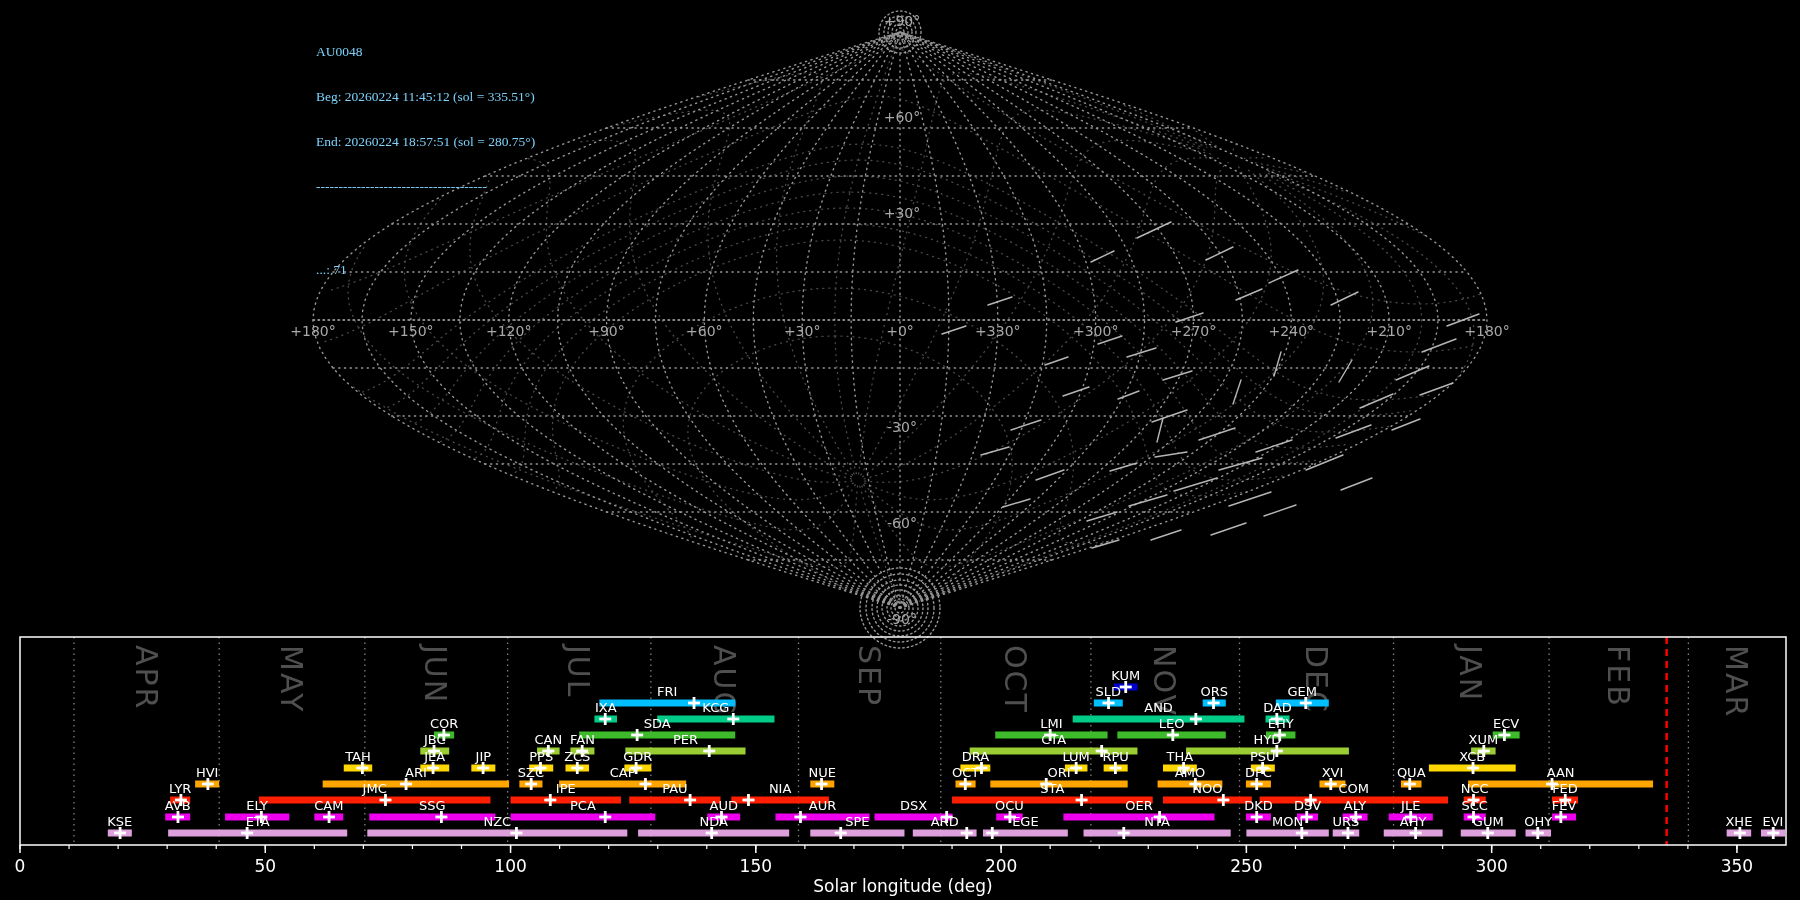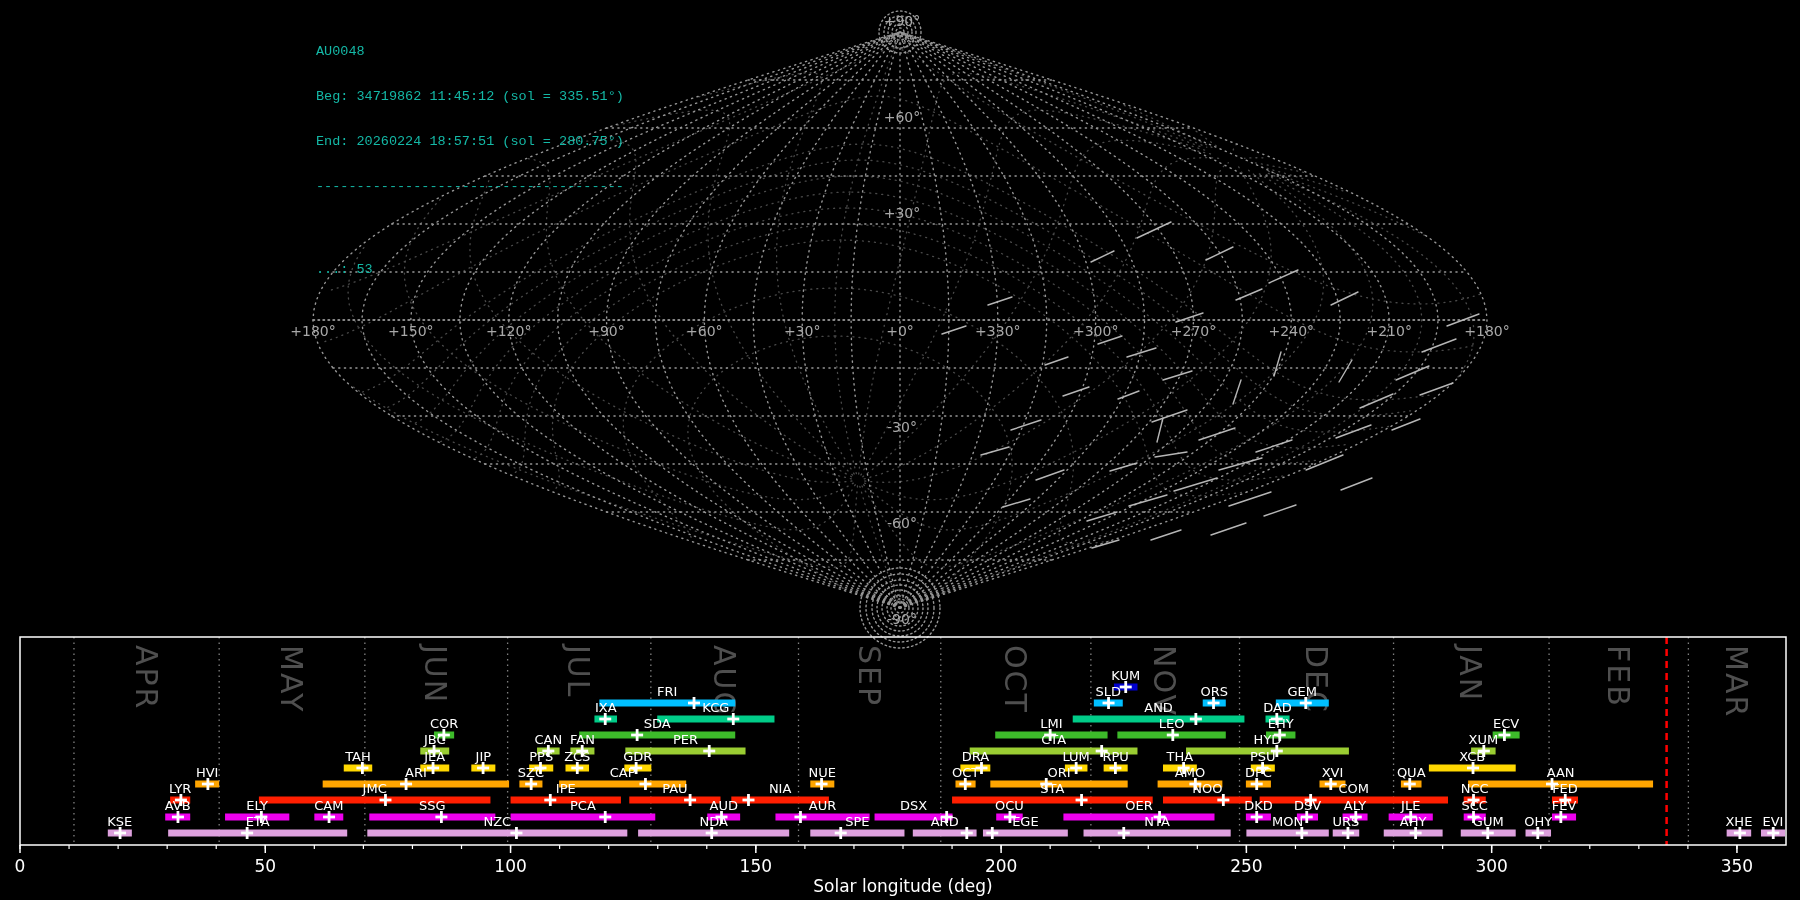--- a/index.html
+++ b/index.html
@@ -1,32 +1,32 @@
 <!DOCTYPE html>
 <html><head>
 <meta charset="utf-8">
 <style>
   html,body{margin:0;padding:0;background:#000;width:1800px;height:900px;overflow:hidden;}
   body{font-family:"DejaVu Sans",sans-serif;position:relative;}
-  #sky-header{position:absolute;left:316px;top:14px;color:#14b8a6;font-family:Liberation Mono, monospace;
+  #sky-header{position:absolute;left:316px;top:14px;color:#7dd3fc;font-family:Liberation Serif, serif;
     font-size:13.5px;line-height:15px;white-space:pre;z-index:3;}
   #sky-header .gap{height:8px;}
   svg{position:absolute;left:0;top:0;}
   text{font-family:"DejaVu Sans",sans-serif;}
 </style>
 </head>
 <body>
 
 <div id="sky-header">
   <div>AU0048</div>
-  <div>Beg: 34719862 11:45:12 (sol = 335.51°)</div>
+  <div>Beg: 20260224 11:45:12 (sol = 335.51°)</div>
   <div>End: 20260224 18:57:51 (sol = 280.75°)</div>
   <div>--------------------------------------</div>
   <div class="gap"></div>
-  <div>...: 53</div>
+  <div>...: 71</div>
 </div>
 
 <svg id="sky-svg" width="1800" height="900" viewBox="0 0 1800 900">
     <g stroke="#4a4a4a" fill="none" stroke-width="1.3" stroke-dasharray="1 5" stroke-linecap="round">
       <path d="M856.4 473.6L853.9 464.0L851.5 454.4L849.3 444.8L847.2 435.2L845.3 425.6L843.5 416.0L841.9 406.4L840.4 396.8L839.1 387.2L838.0 377.6L837.0 368.0L836.2 358.4L835.6 348.8L835.1 339.2L834.9 329.6L834.8 320.0L834.9 310.4L835.1 300.8L835.6 291.2L836.2 281.6L837.0 272.0L838.0 262.4L839.1 252.8L840.4 243.2L841.9 233.6L843.5 224.0L845.3 214.4L847.2 204.8L849.3 195.2L851.5 185.6L853.9 176.0L856.4 166.4L859.0 156.8L861.7 147.2L864.5 137.6L867.4 128.0L870.4 118.4L873.5 108.8L876.6 99.2L879.8 89.6L883.1 80.0L886.4 70.4L889.8 60.8L893.2 51.2L896.6 41.6L900.0 32.0L927.3 41.6L954.5 51.2L981.6 60.8L1008.5 70.4L1035.0 80.0L1061.2 89.6L1087.0 99.2L1112.2 108.8L1136.9 118.4L1160.9 128.0L1184.2 137.6L1206.7 147.2"></path>
       <path d="M854.2 474.0L848.5 464.9L842.9 455.7L837.5 446.6L832.2 437.3L827.1 428.1L822.1 418.8L817.3 409.5L812.8 400.2L808.4 390.9L804.3 381.6L800.5 372.2L796.9 362.9L793.6 353.5L790.5 344.2L787.7 334.8L785.3 325.4L783.1 316.1L781.2 306.7L779.7 297.4L778.4 288.0L777.5 278.6L776.9 269.3L776.6 259.9L776.6 250.6L776.9 241.3L777.6 232.0L778.6 222.7L779.8 213.4L781.4 204.2L783.2 194.9L785.4 185.8L787.8 176.6L790.4 167.5L793.3 158.5L796.3 149.5L799.6 140.6L803.0 131.9L806.5 123.2L809.9 114.8L813.4 106.7L816.5 98.9L819.2 91.6L821.1 85.0L821.6 79.5L819.9 75.3L814.9 73.0L805.4 72.8L791.1 74.8L772.1 78.7L749.2 84.1L723.5 90.5L695.9 97.7M1124.4 105.4L1142.1 113.5L1160.0 121.9L1178.0 130.4L1195.7 139.2L1213.1 148.0"></path>
       <path d="M852.5 475.0L844.3 467.4L836.0 459.6L827.9 451.7L819.8 443.6L811.8 435.4L804.0 427.1L796.4 418.7L788.9 410.3L781.7 401.8L774.7 393.2L768.0 384.6L761.5 376.0L755.4 367.3L749.6 358.6L744.1 349.9L738.9 341.2L734.2 332.4L729.8 323.7L725.8 315.0L722.1 306.2L718.9 297.5L716.1 288.8L713.7 280.0L711.8 271.4L710.2 262.7L709.1 254.1L708.3 245.5L708.0 236.9L708.0 228.4L708.4 220.0L709.2 211.6L710.3 203.3L711.7 195.2L713.4 187.1L715.4 179.1L717.5 171.4L719.7 163.8L722.0 156.4L724.2 149.4L726.2 142.6L728.0 136.2L729.2 130.3L729.8 125.0L729.3 120.3L727.6 116.3L724.3 113.3L719.1 111.2L711.6 110.2L701.6 110.3L689.0 111.5L673.8 113.7L656.2 116.9L636.4 120.9L614.7 125.8M1196.1 131.2L1204.2 137.2L1213.1 143.6L1222.5 150.4"></path>
       <path d="M851.5 476.7L841.7 471.4L831.7 465.8L821.7 459.8L811.6 453.5L801.6 447.0L791.6 440.3L781.6 433.3L771.8 426.3L762.1 419.0L752.5 411.7L743.2 404.2L734.0 396.6L725.1 389.0L716.5 381.2L708.2 373.4L700.3 365.6L692.6 357.7L685.4 349.8L678.6 341.9L672.1 333.9L666.1 326.0L660.6 318.0L655.5 310.0L650.8 302.0L646.7 294.1L643.0 286.2L639.7 278.3L637.0 270.4L634.7 262.6L632.8 254.8L631.4 247.2L630.4 239.5L629.8 232.0L629.6 224.6L629.7 217.3L630.1 210.1L630.7 203.1L631.6 196.3L632.5 189.7L633.5 183.3L634.5 177.2L635.3 171.3L635.8 165.9L635.9 160.8L635.5 156.1L634.3 152.0L632.2 148.4L629.0 145.4L624.5 143.0L618.5 141.4L610.9 140.5L601.6 140.3L590.4 140.8L577.4 142.1M1236.7 144.1L1234.2 146.8L1233.2 150.1L1233.5 154.0"></path>
       <path d="M851.3 478.8L841.0 476.4L830.6 473.6L819.9 470.2L809.1 466.4L798.0 462.2L786.9 457.5L775.6 452.5L764.2 447.2L752.8 441.7L741.3 435.8L729.9 429.8L718.5 423.5L707.3 417.0L696.2 410.4L685.3 403.7L674.6 396.8L664.1 389.9L654.0 382.8L644.2 375.6L634.7 368.4L625.7 361.2L617.1 353.8L608.9 346.5L601.1 339.1L593.9 331.7L587.2 324.2L580.9 316.8L575.2 309.4L570.1 302.0L565.4 294.6L561.3 287.2L557.7 279.9L554.7 272.6L552.2 265.4L550.1 258.2L548.5 251.1L547.4 244.1L546.7 237.3L546.4 230.5L546.4 223.9L546.7 217.4L547.2 211.1L547.8 205.0L548.5 199.2L549.2 193.5L549.7 188.2L550.0 183.2L550.0 178.5L549.4 174.2L548.2 170.3L546.2 166.9L543.3 163.9L539.3 161.5L534.0 159.7L527.3 158.4M1262.9 157.8L1253.0 157.7L1244.5 158.3"></path>
       <path d="M851.9 481.0L842.5 482.0L832.9 482.3L823.0 482.1L812.8 481.2L802.2 479.8L791.3 477.7L780.1 475.1L768.4 472.0L756.5 468.5L744.2 464.4L731.7 460.0L719.0 455.2L706.1 450.1L693.1 444.6L680.0 438.9L666.9 433.0L653.9 426.8L641.0 420.5L628.3 413.9L615.8 407.3L603.6 400.5L591.8 393.5L580.3 386.5L569.2 379.4L558.5 372.2L548.4 365.0L538.8 357.7L529.7 350.4L521.3 343.0L513.4 335.6L506.2 328.1L499.6 320.7L493.7 313.3L488.4 305.9L483.8 298.5L479.9 291.1L476.7 283.7L474.1 276.4L472.1 269.2L470.8 262.0L470.0 254.8L469.9 247.8L470.2 240.9L471.1 234.0L472.4 227.3L474.0 220.8L476.0 214.4L478.1 208.2L480.4 202.2L482.8 196.5L485.0 191.0L487.0 185.8L488.7 180.9L489.9 176.4M1303.5 172.3L1286.1 168.6L1269.6 165.4L1254.2 162.7"></path>

